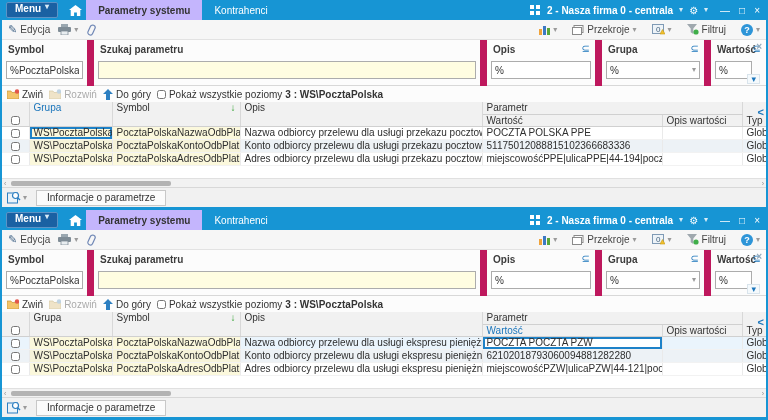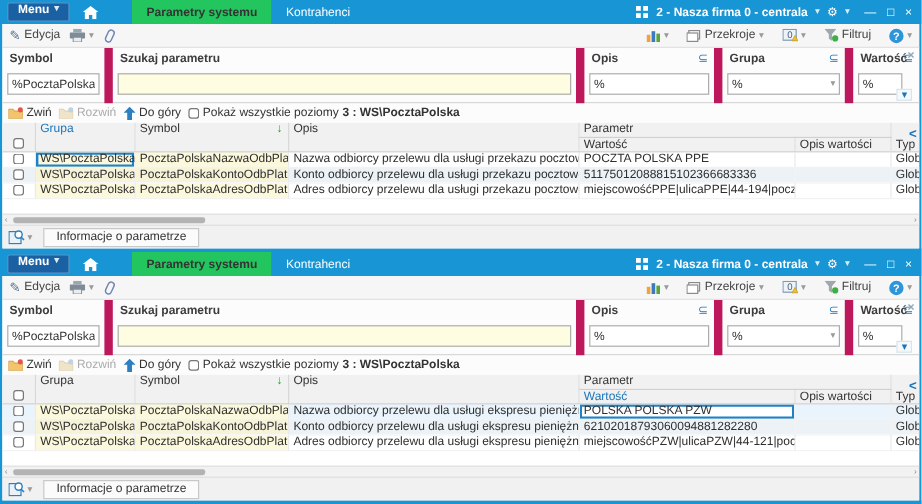--- a/index.html
+++ b/index.html
@@ -6,21 +6,21 @@
 html,body{width:768px;height:420px;overflow:hidden}
 body{font-family:"Liberation Sans",sans-serif;background:#CFE3EF;font-size:10px;color:#333}
 .window{width:768px;height:210px;display:flex;flex-direction:column;background:#fff;
   border-left:2px solid #1795D4;border-right:2px solid #1795D4;border-bottom:3px solid #1795D4}
 
 .titlebar{flex:0 0 20px;background:#1795D4;display:flex;align-items:center;color:#fff;margin:0 -2px}
 .menu-btn{display:flex;align-items:flex-start;gap:4px;background:#1A61A3;border:1px solid #5C93C6;border-radius:2px;
   height:16px;padding:0 8px;margin:0 6px;font-size:10px;font-weight:bold;color:#fff;cursor:pointer}
 .home{width:22px;text-align:center;display:flex;justify-content:center}
 .tab{height:20px;display:flex;align-items:center;padding:0 12px;font-size:10px;color:#fff;cursor:pointer}
-.tab.active{background:#22c55e;color:#333;font-weight:bold;margin-left:24px}
+.tab.active{background:#c4b5fd;color:#333;font-weight:bold;margin-left:0}
 .tb-right{margin-left:auto;display:flex;align-items:center;gap:6px;padding-right:8px}
 .company{font-weight:bold;font-size:10px}
 .chev{color:#9A9A9A;font-size:8px;line-height:8px}
 .chev.w{color:#D8ECF7}
 .winctl{display:flex;gap:9px;margin-left:6px;font-size:10px}
 .winctl span{cursor:pointer}
 
 .toolbar{flex:0 0 20px;background:#F6F6F6;border-bottom:1px solid #E2E2E2;display:flex;align-items:center;padding:0 6px;color:#444}
 .tool{display:flex;align-items:center;gap:3px;margin-right:8px;cursor:pointer}
 .toolbar-right{margin-left:auto;display:flex;align-items:center;gap:7px}
@@ -490,21 +490,21 @@
       </tr>
       <tr>
         <td class="h link">Wartość</td>
         <td class="h">Opis wartości</td>
       </tr>
       <tr class="sel">
         <td class="c ck"><input type="checkbox" class="cbx" style=""></td>
         <td class="c ycell">WS\PocztaPolska</td>
         <td class="c ycell">PocztaPolskaNazwaOdbPlatPZW</td>
         <td class="c">Nazwa odbiorcy przelewu dla usługi ekspresu pieniężnego PZW</td>
-        <td class="c focus white">POLSKA POLSKA PZW</td>
+        <td class="c focus white">POCZTA POCZTA PZW</td>
         <td class="c"></td>
         <td class="c">Global</td>
       </tr>
       <tr class="alt">
         <td class="c ck"><input type="checkbox" class="cbx" style=""></td>
         <td class="c ycell">WS\PocztaPolska</td>
         <td class="c ycell">PocztaPolskaKontoOdbPlatPZW</td>
         <td class="c">Konto odbiorcy przelewu dla usługi ekspresu pieniężnego PZW</td>
         <td class="c">62102018793060094881282280</td>
         <td class="c"></td>

